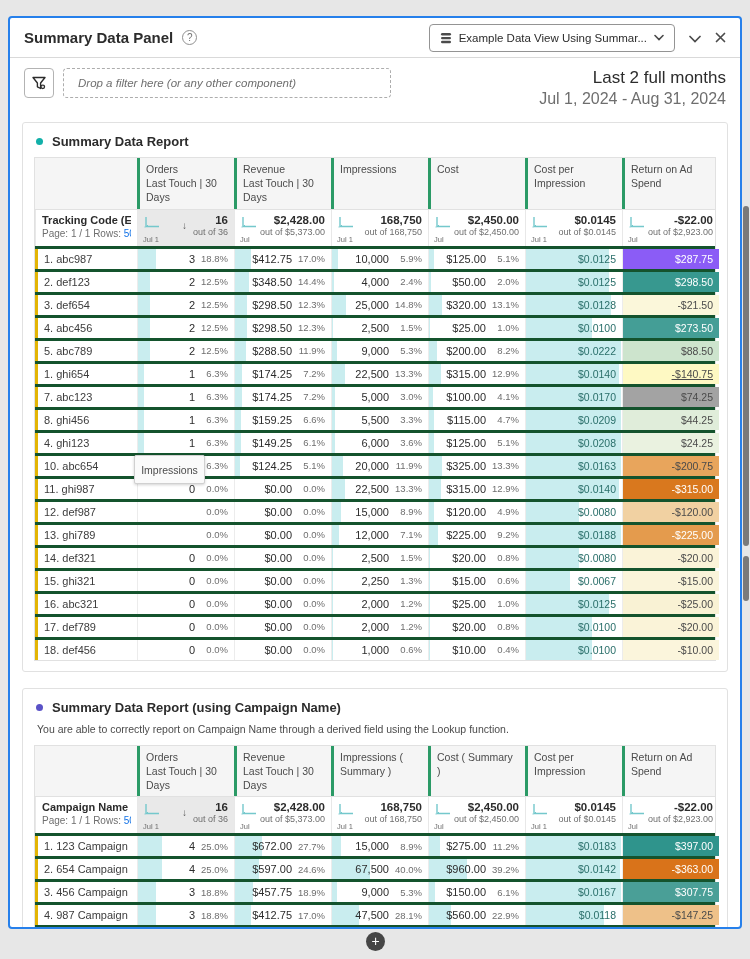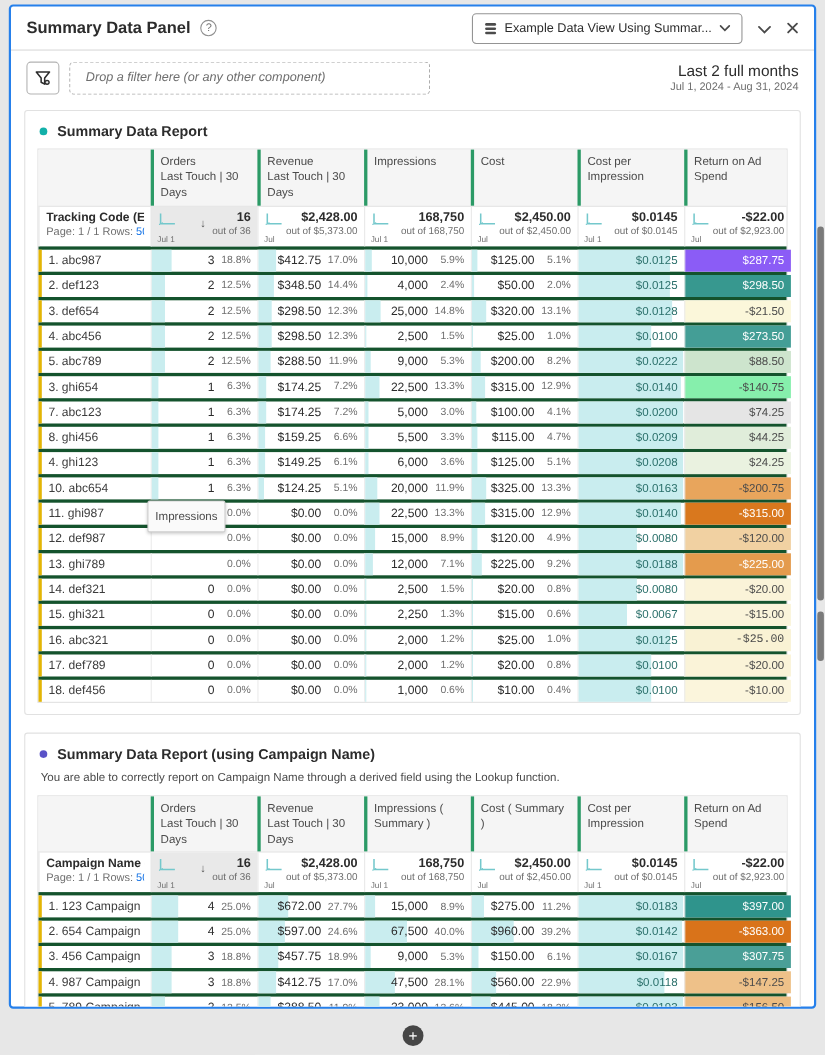--- a/index.html
+++ b/index.html
@@ -1,40 +1,40 @@
 <!DOCTYPE html>
 <html><head>
 <meta charset="utf-8">
 <style>
   * { margin:0; padding:0; box-sizing:border-box; }
   html,body { width:750px; height:959px; }
   body { font-family:"Liberation Sans", sans-serif; background:#e7e7e7; position:relative; overflow:hidden; }
   #stage { position:absolute; inset:0; width:750px; height:959px; }
 
   
-  .panel { position:absolute; left:8px; top:4px; width:734px; height:913px;
+  .panel { position:absolute; left:8px; top:16px; width:734px; height:913px;
            background:#fff; border:2px solid #2680eb; border-radius:4px; overflow:hidden; }
   .panel-header { height:40px; display:flex; align-items:center; padding:0 14px; border-bottom:1px solid #d9d9d9; }
   .panel-title { font-size:15px; font-weight:bold; color:#2c2c2c; }
   .help-icon { width:15px; height:15px; border:1px solid #909090; border-radius:50%; color:#707070;
                font-size:10px; display:flex; align-items:center; justify-content:center; margin-left:9px; }
   .header-right { margin-left:auto; display:flex; align-items:center; gap:14px; }
   .dataview-btn { display:flex; align-items:center; gap:7px; border:1px solid #949494; border-radius:4px;
                   height:28px; padding:0 10px; background:#fff; font-size:11.5px; color:#2c2c2c; cursor:pointer; }
   .icon-btn { color:#4b4b4b; font-size:14px; line-height:1; cursor:pointer; }
 
   
   .filter-row { display:flex; align-items:flex-start; padding:10px 14px 6px 14px; }
   .filter-btn { width:30px; height:30px; border:1px solid #b3b3b3; border-radius:4px; background:#fff;
                 display:flex; align-items:center; justify-content:center; }
   .filter-drop { margin-left:9px; height:30px; min-width:328px; border:1px dashed #adadad; border-radius:4px;
                  display:flex; align-items:center; padding:0 14px; font-style:italic; font-size:11.5px; color:#6e6e6e; }
   .daterange { margin-left:auto; text-align:right; }
-  .daterange .l1 { font-size:14px; color:#2c2c2c; }
-  .daterange .l2 { font-size:10px; color:#6e6e6e; margin-top:2px; }
+  .daterange .l1 { font-size:17px; color:#2c2c2c; }
+  .daterange .l2 { font-size:16px; color:#6e6e6e; margin-top:2px; }
 
   
   .content { padding:8px 12px 0 12px; }
   .card { border:1px solid #e1e1e1; border-radius:3px; background:#fff; padding:9px 11px 10px 11px; }
   .card + .card { margin-top:16px; }
   .card-title { display:flex; align-items:center; gap:9px; margin:2px 0 8px 2px; }
   .dot { width:7px; height:7px; border-radius:50%; }
   .card-title .t { font-size:13px; font-weight:bold; color:#2c2c2c; }
   .card-desc { font-size:10.5px; color:#4b4b4b; margin:0 0 10px 3px; }
 
@@ -355,21 +355,21 @@
                 <span class="mval">$200.00</span>
                 <span class="mpct">8.2%</span>
               </div>
               <div class="mcell">
                 <div class="mbar" style="width: 99%;"></div>
                 <span class="cpival">$0.0222</span>
               </div>
               <div class="roascell" style="background: rgb(205, 228, 205); color: rgb(75, 75, 75);">$88.50</div>
             </div>
             <div class="trow drow">
-              <div class="rowlabel">3.  ghi654</div>
+              <div class="rowlabel">1.  ghi654</div>
               <div class="mcell">
                 <div class="mbar" style="width: 6.3%;"></div>
                 <span class="mval">1</span>
                 <span class="mpct">6.3%</span>
               </div>
               <div class="mcell">
                 <div class="mbar" style="width: 7.2%;"></div>
                 <span class="mval">$174.25</span>
                 <span class="mpct">7.2%</span>
               </div>
@@ -380,21 +380,21 @@
               </div>
               <div class="mcell">
                 <div class="mbar" style="width: 12.9%;"></div>
                 <span class="mval">$315.00</span>
                 <span class="mpct">12.9%</span>
               </div>
               <div class="mcell">
                 <div class="mbar" style="width: 96.5517%;"></div>
                 <span class="cpival">$0.0140</span>
               </div>
-              <div class="roascell" style="background: #86efac; color: rgb(75, 75, 75);">-$140.75</div>
+              <div class="roascell" style="background: #fef9c3; color: rgb(75, 75, 75); text-decoration: underline;">-$140.75</div>
             </div>
             <div class="trow drow">
               <div class="rowlabel">7.  abc123</div>
               <div class="mcell">
                 <div class="mbar" style="width: 6.3%;"></div>
                 <span class="mval">1</span>
                 <span class="mpct">6.3%</span>
               </div>
               <div class="mcell">
                 <div class="mbar" style="width: 7.2%;"></div>
@@ -406,23 +406,23 @@
                 <span class="mval">5,000</span>
                 <span class="mpct">3.0%</span>
               </div>
               <div class="mcell">
                 <div class="mbar" style="width: 4.1%;"></div>
                 <span class="mval">$100.00</span>
                 <span class="mpct">4.1%</span>
               </div>
               <div class="mcell">
                 <div class="mbar" style="width: 99%;"></div>
-                <span class="cpival">$0.0200</span>
-              </div>
-              <div class="roascell" style="background: #e5e5e5; color: rgb(75, 75, 75);">$74.25</div>
+                <span class="cpival">$0.0170</span>
+              </div>
+              <div class="roascell" style="background: #a3a3a3; color: rgb(75, 75, 75);">$74.25</div>
             </div>
             <div class="trow drow">
               <div class="rowlabel">8.  ghi456</div>
               <div class="mcell">
                 <div class="mbar" style="width: 6.3%;"></div>
                 <span class="mval">1</span>
                 <span class="mpct">6.3%</span>
               </div>
               <div class="mcell">
                 <div class="mbar" style="width: 6.6%;"></div>
@@ -660,21 +660,21 @@
               </div>
               <div class="mcell">
                 <div class="mbar" style="width: 1%;"></div>
                 <span class="mval">$25.00</span>
                 <span class="mpct">1.0%</span>
               </div>
               <div class="mcell">
                 <div class="mbar" style="width: 86.2069%;"></div>
                 <span class="cpival">$0.0125</span>
               </div>
-              <div class="roascell" style="background: rgb(249, 242, 212); color: rgb(75, 75, 75); font-family: Liberation Mono, monospace;">-$25.00</div>
+              <div class="roascell" style="background: rgb(249, 242, 212); color: rgb(75, 75, 75);">-$25.00</div>
             </div>
             <div class="trow drow">
               <div class="rowlabel">17.  def789</div>
               <div class="mcell">
                 <div class="mbar" style="width: 0%;"></div>
                 <span class="mval">0</span>
                 <span class="mpct">0.0%</span>
               </div>
               <div class="mcell">
                 <div class="mbar" style="width: 0%;"></div>

